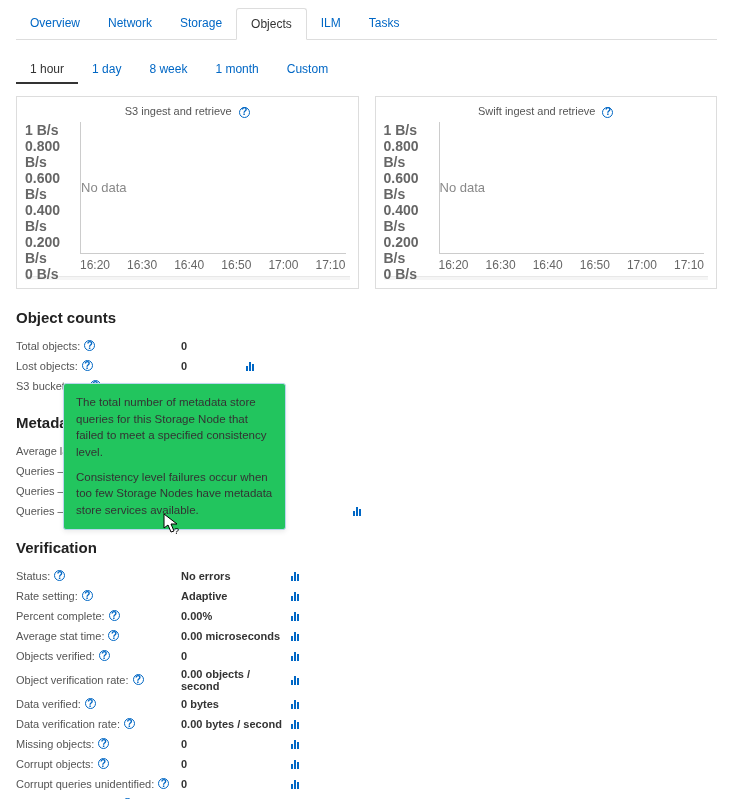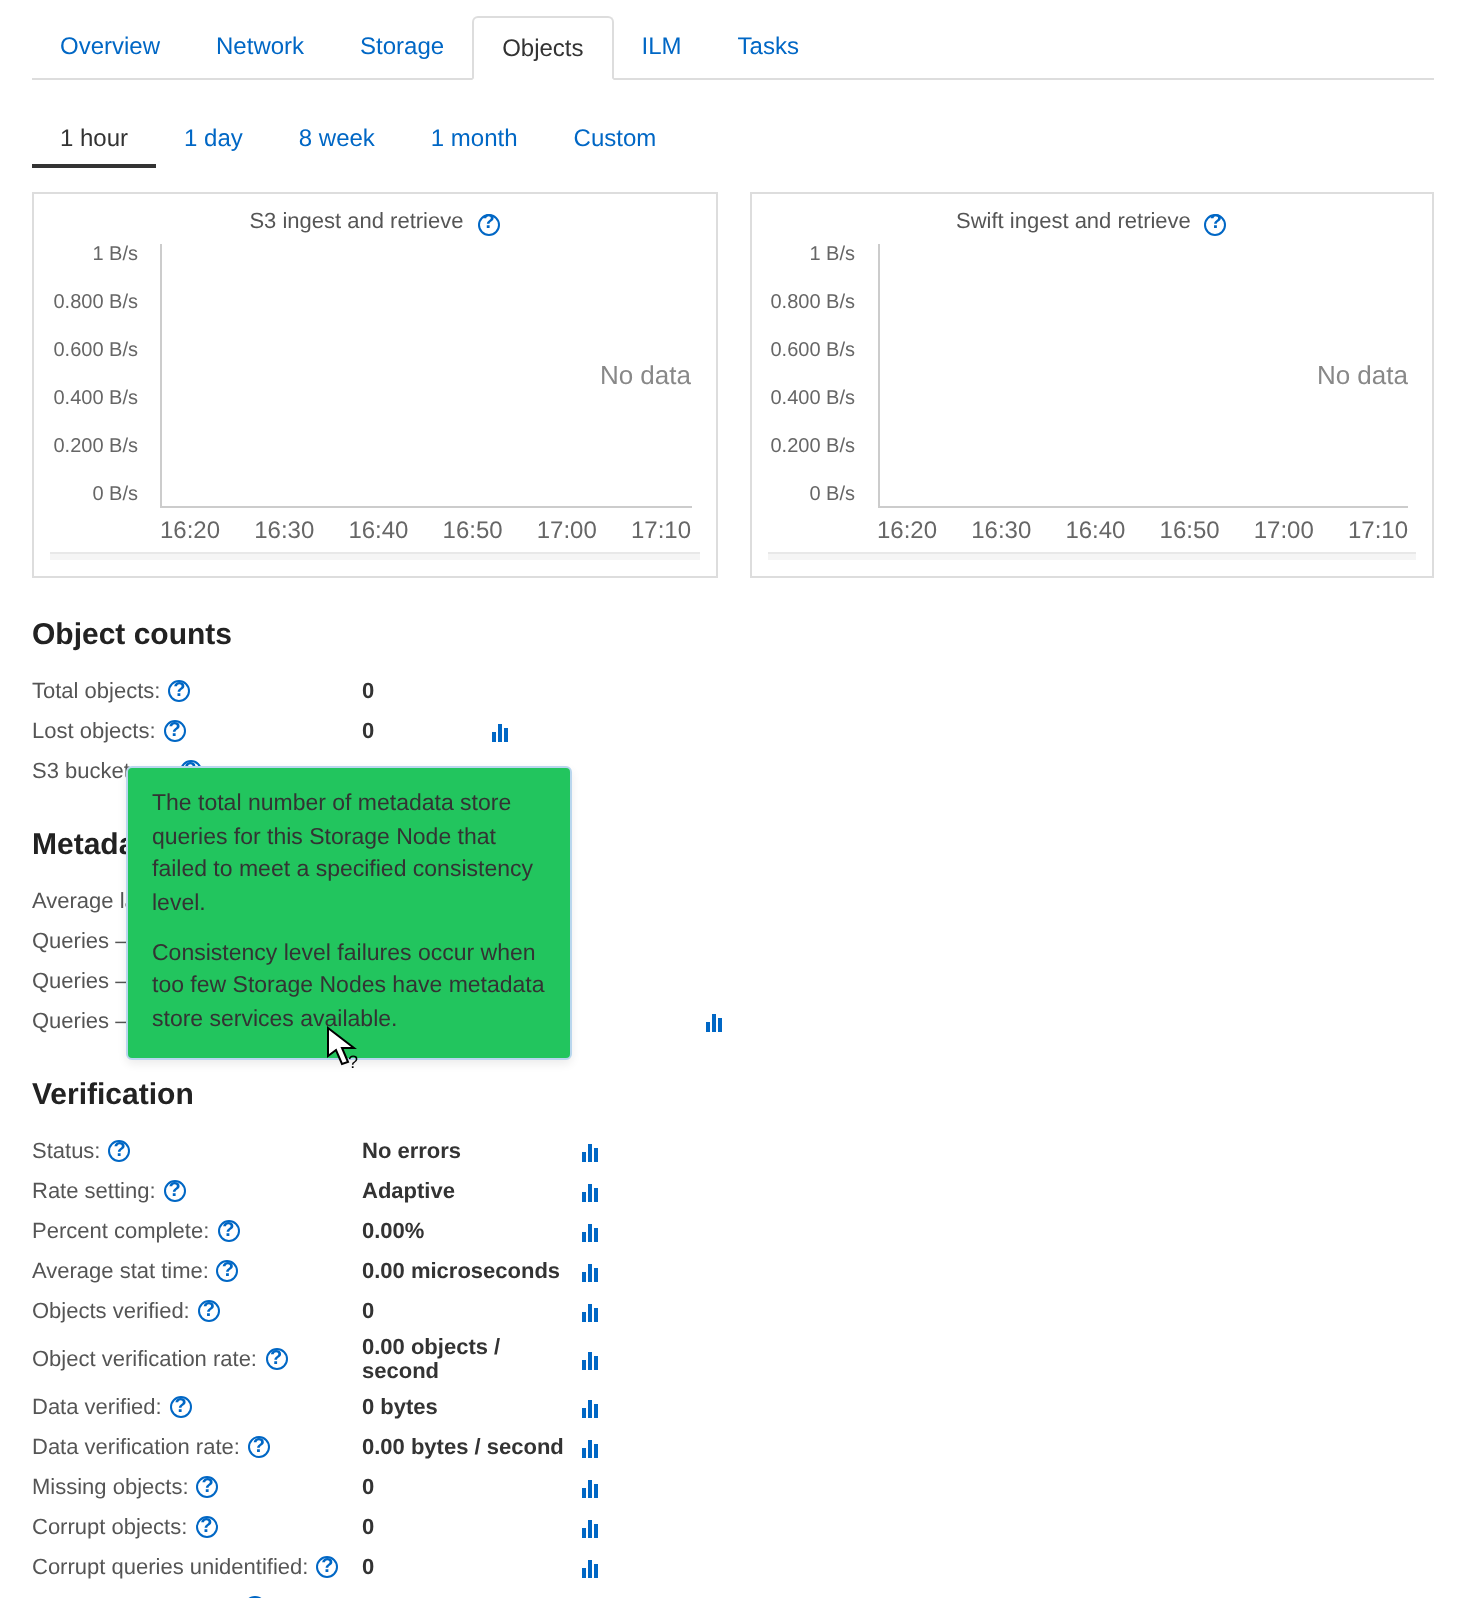--- a/index.html
+++ b/index.html
@@ -8,22 +8,22 @@
 .tab { padding: 8px 14px; color: #0067c5; cursor: pointer; font-size: 12px; }
 .tab.active { color: #333; border: 1px solid #ddd; border-bottom: 1px solid #fff; margin-bottom: -1px; border-radius: 3px 3px 0 0; }
 .time-tabs { display: flex; justify-content: flex-start; gap: 0; margin-bottom: 12px; }
 .time-tab { padding: 6px 14px; color: #0067c5; cursor: pointer; font-size: 12px; }
 .time-tab.active { color: #333; border-bottom: 2px solid #333; }
 .charts { display: flex; gap: 16px; margin-bottom: 20px; }
 .chart { flex: 1; border: 1px solid #ddd; padding: 8px; position: relative; }
 .chart-title { text-align: center; font-size: 11px; color: #555; margin-bottom: 4px; }
 .chart-title .help { color: #0067c5; margin-left: 4px; }
 .chart-body { position: relative; height: 150px; }
-.y-axis { position: absolute; left: 0; top: 0; bottom: 18px; width: 50px; display: flex; flex-direction: column; justify-content: space-between; text-align: right; font-size: 10px; color: #666; padding-right: 6px; }
-.plot-area { position: absolute; left: 55px; right: 4px; top: 0; bottom: 18px; border-left: 1px solid #ccc; border-bottom: 1px solid #ccc; display: flex; align-items: center; justify-content: flex-end; }
+.y-axis { position: absolute; left: 0; top: 0; bottom: 18px; width: 50px; display: flex; flex-direction: column; justify-content: space-between; font-size: 14px; color: #666; padding-right: 6px; font-weight: bold; }
+.plot-area { position: absolute; left: 55px; right: 4px; top: 0; bottom: 18px; border-left: 1px solid #ccc; border-bottom: 1px solid #ccc; display: flex; align-items: center; justify-content: flex-start; }
 .no-data { color: #888; font-size: 13px; }
 .x-axis { position: absolute; left: 55px; right: 4px; bottom: 0; display: flex; justify-content: space-between; font-size: 12px; color: #666; }
 .chart-scroll { height: 4px; background: #f5f5f5; border-top: 1px solid #e8e8e8; margin-top: 4px; }
 h3 { font-size: 15px; font-weight: bold; color: #222; margin: 18px 0 10px 0; }
 .row { display: flex; align-items: center; min-height: 20px; font-size: 11px; color: #555; padding: 2px 0;}
 .row-label { width: 165px; display: flex; align-items: center; gap: 4px; }
 .row-value { width: 65px; font-weight: bold; color: #333; }
 .help-icon { color: #0067c5; font-size: 10px; cursor: pointer; display: inline-flex; align-items: center; justify-content: center; width: 11px; height: 11px; border: 1px solid #0067c5; border-radius: 50%; line-height: 1; font-weight: bold; }
 .chart-icon { display: inline-flex; align-items: flex-end; gap: 1px; height: 11px; cursor: pointer; }
 .chart-icon span { width: 2px; background: #0067c5; }

